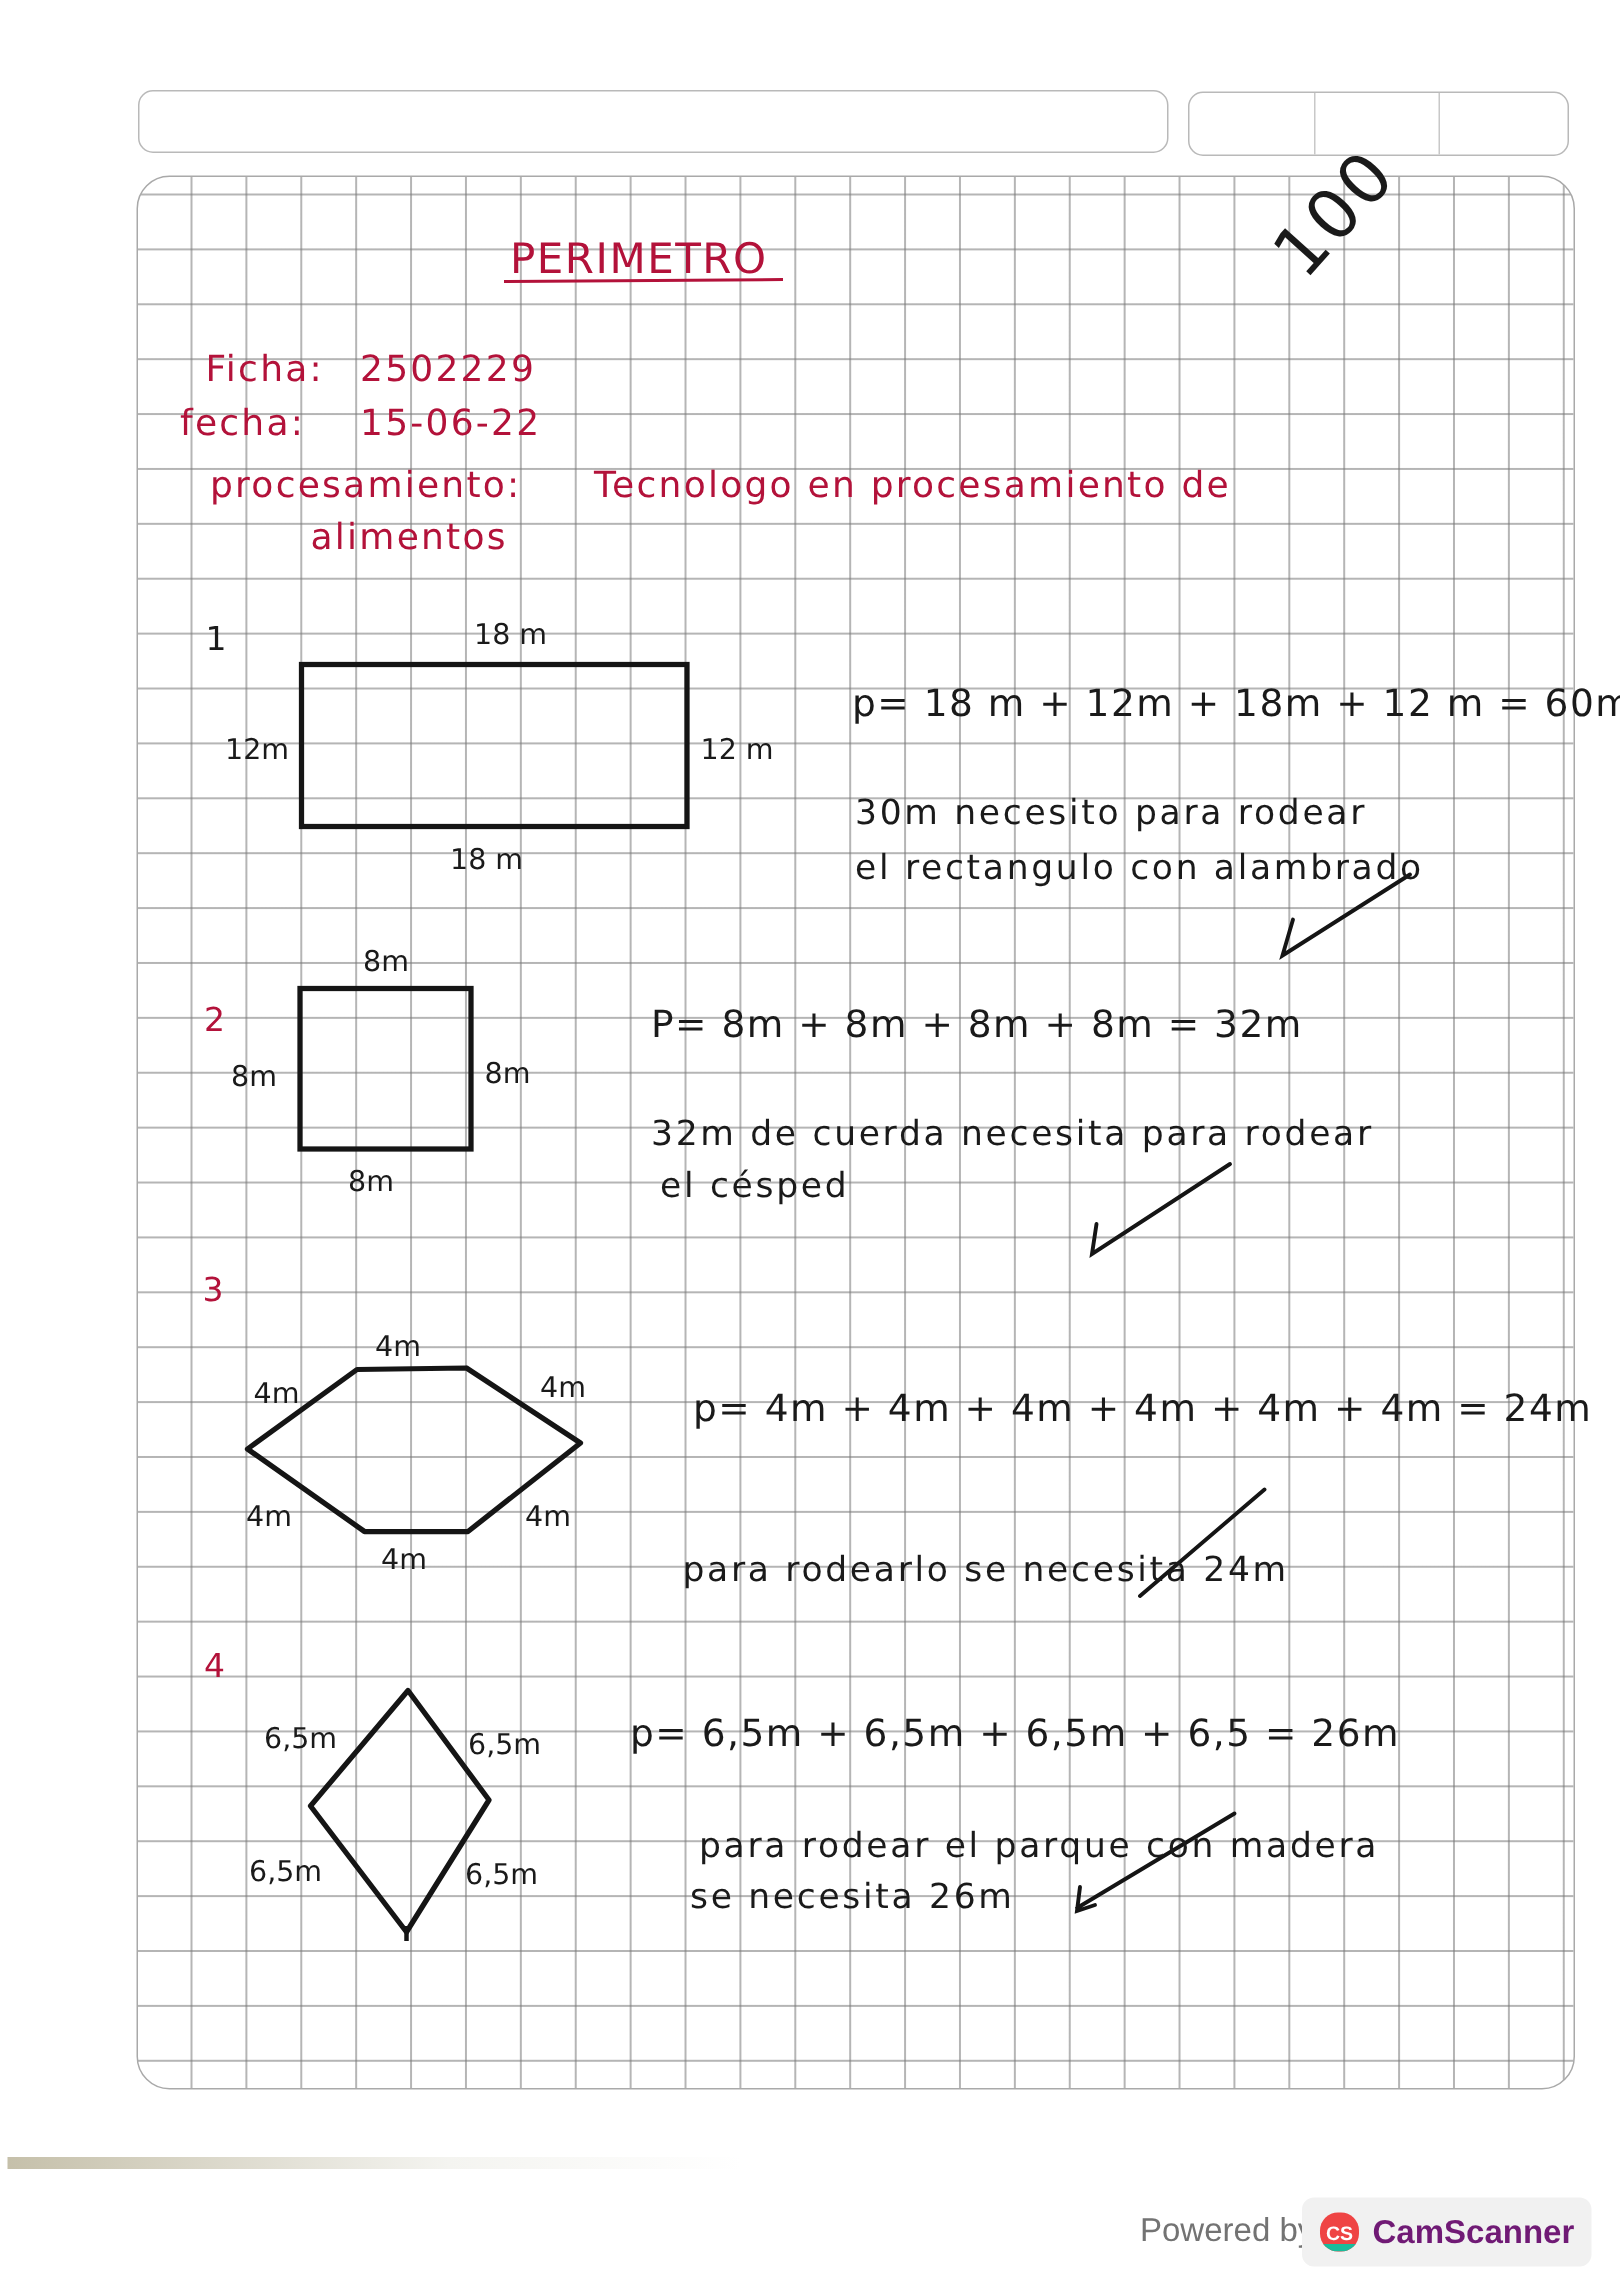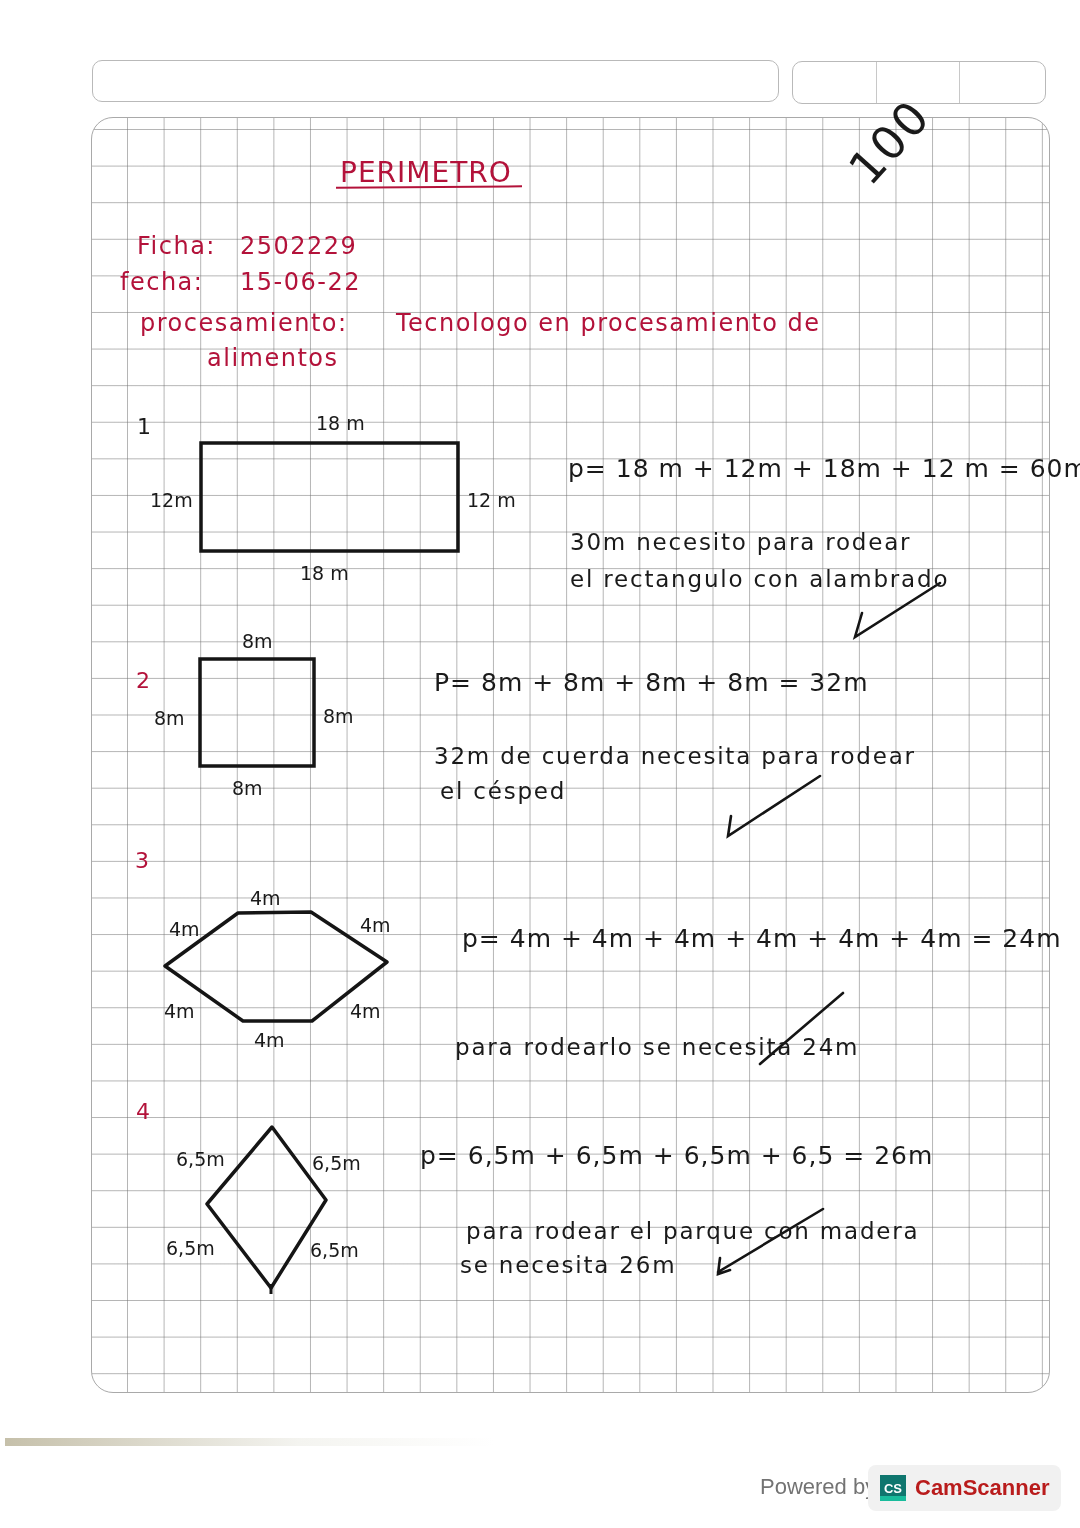--- a/index.html
+++ b/index.html
@@ -35,26 +35,26 @@
     svg.shapes { position:absolute; left:0; top:0; }
     .footer-powered {
       position:absolute; left:760px; top:1474px; font-size:22px; color:#737373;
       font-family:"Liberation Sans", sans-serif;
     }
     .footer-brand {
       position:absolute; left:868px; top:1465px; width:193px; height:46px;
       background:#f1f1f1; border-radius:8px; display:flex; align-items:center;
     }
     .cs-logo {
-      width:26px; height:26px; margin-left:12px; border-radius:0; background:#0f766e;
+      width:26px; height:26px; margin-left:12px; border-radius:12px; background:#ef4444;
       color:#fff; font-weight:bold; font-size:13px; display:flex; align-items:center; justify-content:center;
       font-family:"Liberation Sans", sans-serif; position:relative; overflow:hidden;
     }
     .cs-logo::after { content:""; position:absolute; left:0; right:0; bottom:0; height:5px; background:#19bc9c; }
-    .cs-name { margin-left:9px; font-size:22px; font-weight:bold; color:#b91c1c; font-family:"Liberation Sans", sans-serif; }
+    .cs-name { margin-left:9px; font-size:22px; font-weight:bold; color:#701a75; font-family:"Liberation Sans", sans-serif; }
     .scan-artifact {
       position:absolute; left:5px; top:1438px; width:490px; height:8px;
       background:linear-gradient(to right, rgba(150,140,100,0.55), rgba(200,200,180,0.2) 60%, rgba(255,255,255,0));
     }
   </style>
 </head>
 <body>
 
 <div class="hdr-box" style="left:92px;top:60px;width:685px;height:40px;"></div>
 <div class="hdr-box" style="left:792px;top:61px;width:252px;height:41px;">

